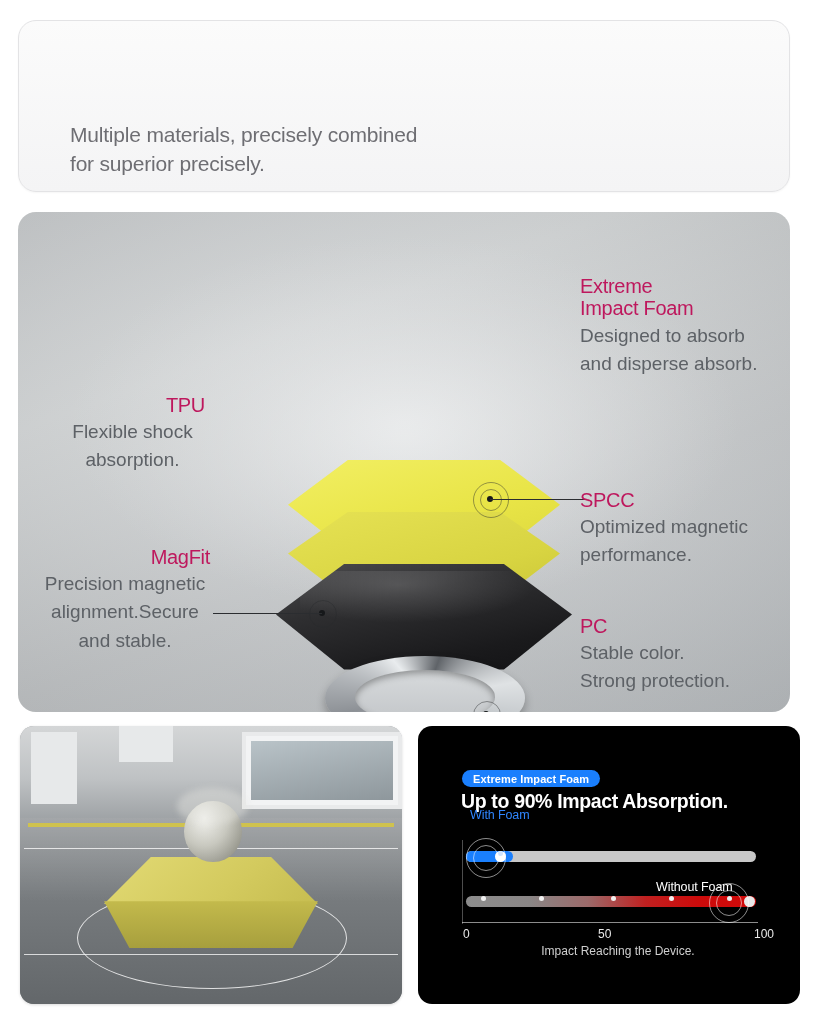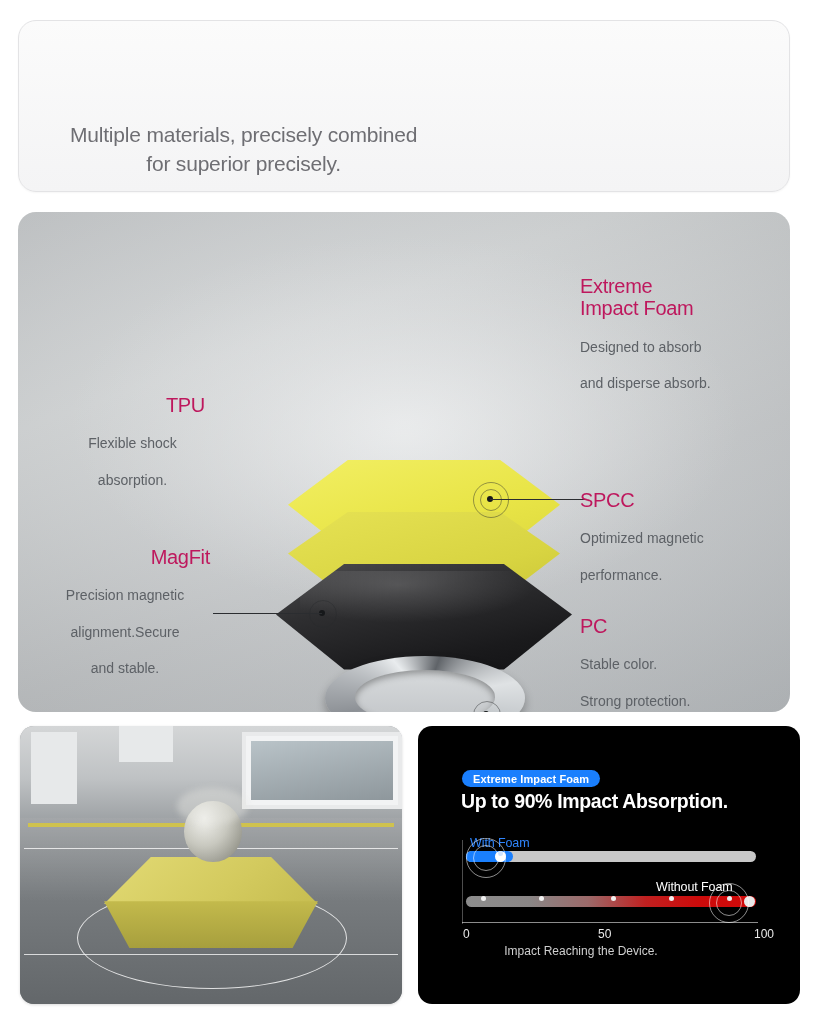--- a/index.html
+++ b/index.html
@@ -7,21 +7,21 @@
        font-family:"Liberation Sans","DejaVu Sans",sans-serif;}
 
   
   #header-card{position:absolute;left:18px;top:20px;width:772px;height:172px;
     background:linear-gradient(180deg,#fbfbfb 0%,#f4f4f5 100%);
     border:1px solid #e3e3e5;border-radius:18px;box-sizing:border-box;
     box-shadow:0 1px 2px rgba(0,0,0,.04);}
   #header-title{position:absolute;left:50px;top:38px;font-size:37px;font-weight:bold;
     color:#0a0a0a;letter-spacing:-.7px;line-height:1;}
   #header-sub{position:absolute;left:51px;top:100px;font-size:21px;color:#6e6e73;
-    line-height:1.38;letter-spacing:-.2px;text-align:center;}
+    line-height:1.38;letter-spacing:-.2px;}
 
   
   #diagram-panel{position:absolute;left:18px;top:212px;width:772px;height:500px;
     border-radius:18px;overflow:hidden;
     background:
       radial-gradient(ellipse 70% 60% at 50% 42%,#e4e6e7 0%,rgba(228,230,231,0) 62%),
       linear-gradient(160deg,#cfd2d4 0%,#d7dadb 28%,#c8cbcd 62%,#bfc3c6 100%);}
   #diagram-panel .vig{position:absolute;inset:0;
     background:radial-gradient(ellipse 78% 72% at 50% 45%,rgba(255,255,255,.22) 0%,rgba(0,0,0,.10) 100%);}
 
@@ -59,21 +59,21 @@
 
   
   .dot{position:absolute;width:6px;height:6px;border-radius:50%;background:#16181a;}
   .ripple{position:absolute;border:1px solid rgba(40,42,45,.45);border-radius:50%;}
 
   
   .lead{position:absolute;height:1px;background:#2b2d30;}
 
   
   .callout .title{font-size:20px;font-weight:normal;color:#be185d;line-height:1.12;letter-spacing:-.3px;}
-  .callout .desc{font-size:14px;color:#5d6166;line-height:1.32;margin-top:18px;}
+  .callout .desc{font-size:19px;color:#5d6166;line-height:1.32;margin-top:3px;}
   .callout.right{position:absolute;text-align:left;}
   .callout.left{position:absolute;text-align:right;}
   .callout.left .desc{text-align:center;}
 
   
   #photo-card{position:absolute;left:20px;top:726px;width:382px;height:278px;
     border-radius:14px;overflow:hidden;
     background:linear-gradient(180deg,#8f9396 0%,#7e8285 34%,#6d7174 100%);
     box-shadow:0 1px 3px rgba(0,0,0,.15);}
   #photo-card .bg-wall{position:absolute;left:0;top:0;width:100%;height:34%;
@@ -116,21 +116,21 @@
   .track{position:absolute;height:11px;border-radius:6px;}
   .knob{position:absolute;width:11px;height:11px;border-radius:50%;background:#fff;}
   .pip{position:absolute;width:5px;height:5px;border-radius:50%;background:#f0f0f0;top:3px;}
   .target{position:absolute;border:1px solid rgba(255,255,255,.55);border-radius:50%;}
   #axis-line{position:absolute;left:462px;top:922px;width:296px;height:1px;
     background:rgba(255,255,255,.55);}
   #axis-tick-left{position:absolute;left:462px;top:840px;width:1px;height:84px;
     background:rgba(255,255,255,.3);}
   .axis-num{position:absolute;top:927px;font-size:12px;color:#e9e9e9;}
   #axis-caption{position:absolute;top:944px;left:418px;width:326px;text-align:center;
-    font-size:12px;color:#cfcfcf;}
+    font-size:12px;color:#cfcfcf;padding-left:37px;}
 </style>
 </head>
 <body>
 
 <div id="header-card">
   <div id="header-sub">
     <div>Multiple materials, precisely combined</div>
     <div>for superior precisely.</div>
   </div>
 </div>
@@ -226,21 +226,21 @@
   <div id="foam-block-top"></div>
   <div id="foam-block-side"></div>
   <div id="impact-ball"></div>
 </div>
 
 <div id="chart-card"></div>
 
 <div id="badge">Extreme Impact Foam</div>
 <div id="chart-headline">Up to 90% Impact Absorption.</div>
 
-<div class="bar-label" style="left:470px;top:836px;color:#2f86ff;">With Foam</div>
+<div class="bar-label" style="left:470px;top:808px;color:#2f86ff;">With Foam</div>
 <div class="track" style="left:466px;top:851px;width:290px;background:#c8c8c8;"></div>
 <div class="track" style="left:466px;top:851px;width:47px;background:#1a7ffd;"></div>
 <div class="knob" style="left:495px;top:851px;"></div>
 <div class="pip" style="left:498px;top:851px;background:#cfe4ff;"></div>
 <div class="target" style="left:466px;top:838px;width:38px;height:38px;"></div>
 <div class="target" style="left:473px;top:845px;width:24px;height:24px;"></div>
 
 <div class="bar-label" style="left:656px;top:880px;color:#ffffff;">Without Foam</div>
 <div class="track" style="left:466px;top:896px;width:290px;
      background:linear-gradient(90deg,#8d8d8d 0%,#8a8686 22%,#9c6a6a 42%,#c02020 62%,#cc0b0b 80%,#d00909 100%);"></div>

